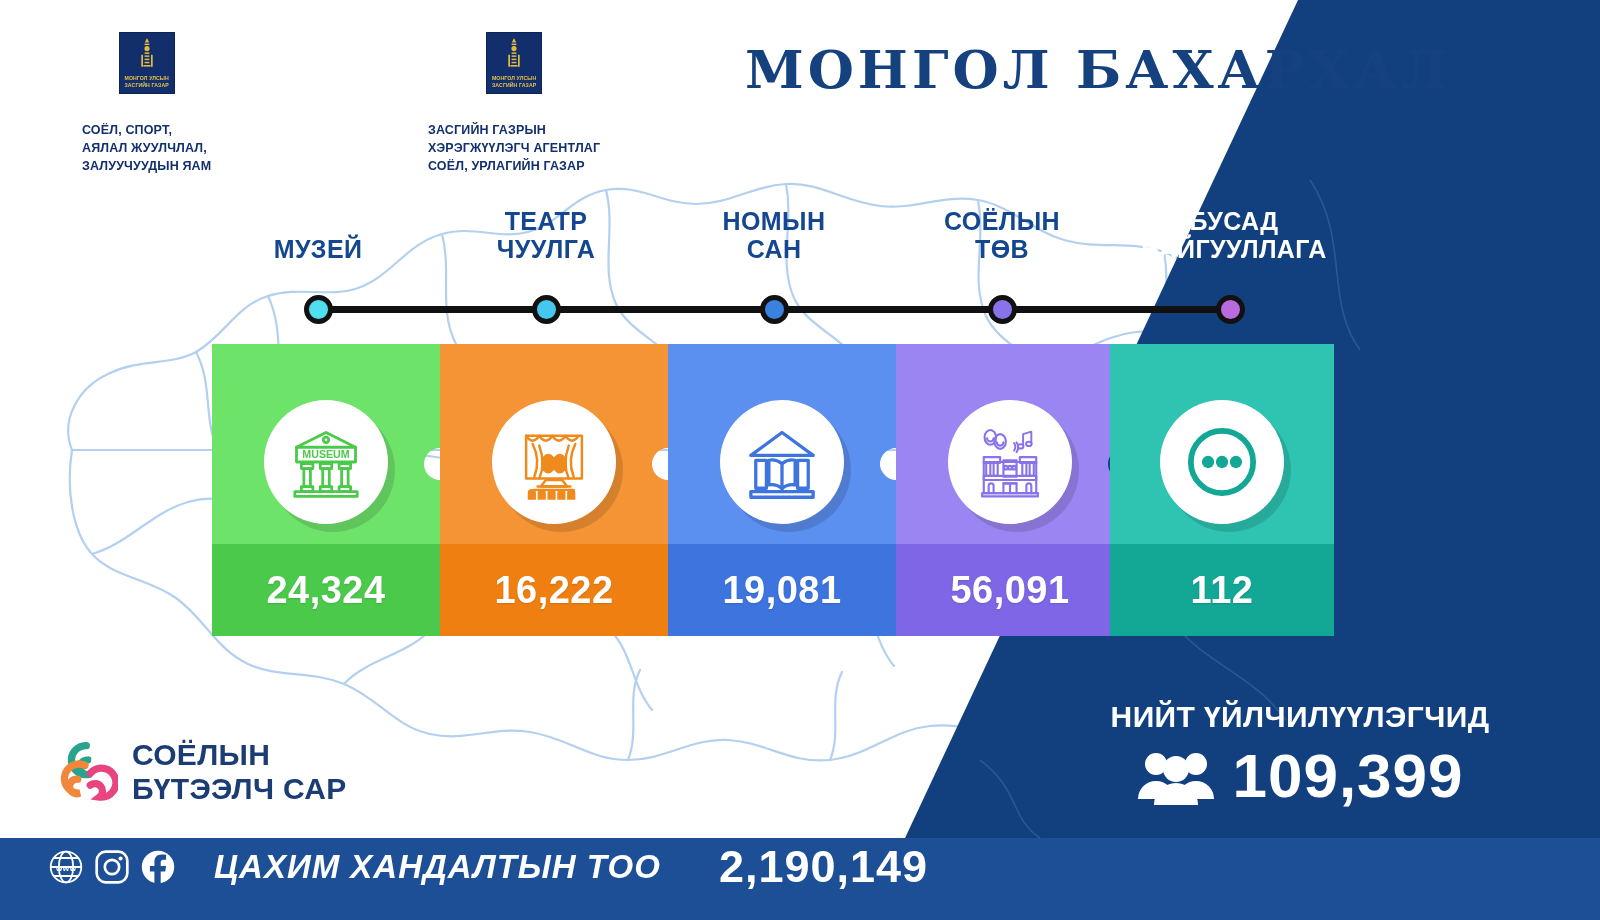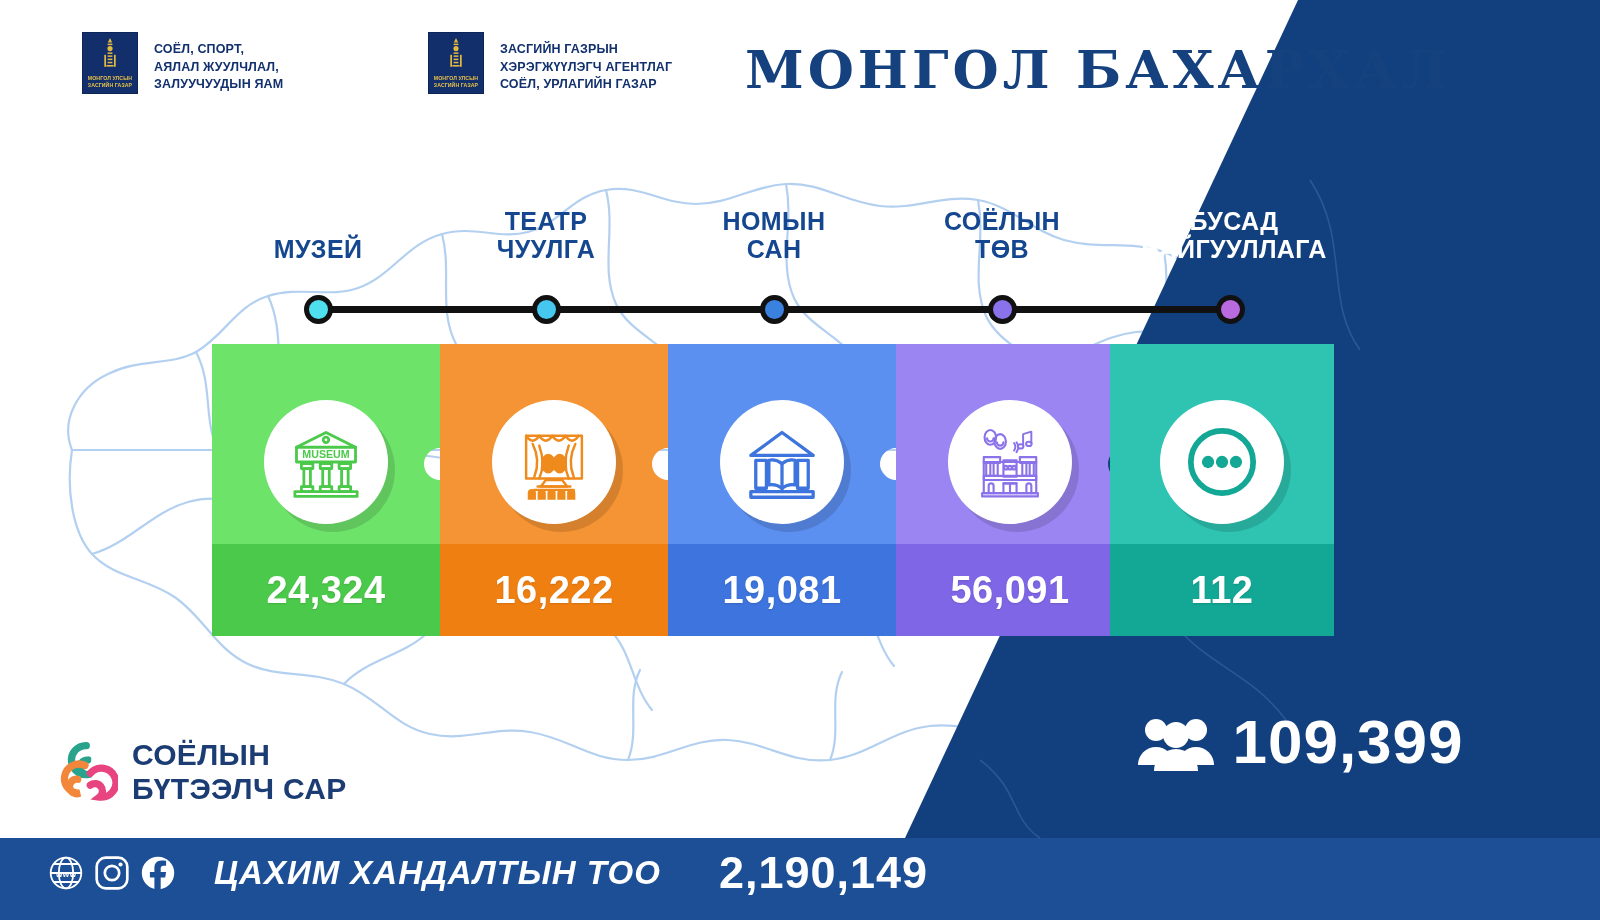--- a/index.html
+++ b/index.html
@@ -11,21 +11,21 @@
   }
 
   
   #stage { position:absolute; inset:0; width:1600px; height:920px; overflow:hidden; background:#ffffff; }
   #map-layer { position:absolute; left:0; top:120px; width:1600px; height:720px; }
   #wedge-layer { position:absolute; inset:0; width:1600px; height:920px; }
 
   
   .header { position:absolute; left:0; top:0; width:1600px; height:120px; z-index:5; }
 
-  .gov-block { position:absolute; display:flex; align-items:flex-end; gap:16px; }
+  .gov-block { position:absolute; display:flex; align-items:center; gap:28px;flex-direction:column; }
   .gov-emblem {
     width:56px; height:62px; background:#122f6b;
     position:relative; flex:none; border:1px solid #0d2457;
   }
   .gov-emblem .soy { position:absolute; left:50%; top:5px; transform:translateX(-50%); width:16px; height:36px; }
   .gov-emblem .etxt {
     position:absolute; left:0; right:0; bottom:3px; text-align:center;
     color:#e8c24a; font-size:5.2px; font-weight:bold; line-height:1.45; letter-spacing:.1px;
   }
   .gov-text { font-size:12.5px; font-weight:bold; color:#12306e; line-height:1.42; white-space:pre-line; letter-spacing:.15px; }
@@ -76,21 +76,21 @@
   .brand .btxt { font-size:30px; font-weight:bold; color:#1c3d74; line-height:1.12; white-space:pre-line; letter-spacing:.3px; }
 
   
   .totals { position:absolute; left:1060px; top:700px; width:480px; text-align:center; z-index:7; }
   .totals .tlabel { color:#ffffff; font-size:30px; font-weight:bold; letter-spacing:.4px; white-space:nowrap; }
   .totals .trow { display:flex; align-items:center; justify-content:center; gap:16px; margin-top:6px; }
   .totals .trow svg { width:80px; height:58px; flex:none; }
   .totals .tnum { color:#ffffff; font-size:62px; font-weight:bold; letter-spacing:1px; }
 
   
-  .botbar { position:absolute; left:0; bottom:6px; width:1304px; height:82px; z-index:8;margin-top:48px; }
+  .botbar { position:absolute; left:0; bottom:12px; width:1304px; height:82px; z-index:8;margin-top:48px; }
   .botbar .inner {
     position:absolute; inset:0; display:flex; align-items:center; gap:18px; padding-left:48px;
   }
   .botbar .socials { display:flex; align-items:center; gap:10px; }
   .botbar .socials svg { width:36px; height:36px; display:block; }
   .botbar .blabel { color:#ffffff; font-size:33px; font-weight:bold; letter-spacing:1px; margin-left:20px;font-style:italic; }
   .botbar .bnum { color:#ffffff; font-size:45px; font-weight:bold; letter-spacing:1px; margin-left:40px; }
 </style>
 </head>
 <body>
@@ -406,20 +406,21 @@
       <path d="M52,10 a22,22 0 1 0 6,43 a11,11 0 1 1 -4,-21" fill="none" stroke="#2aa38c" stroke-width="11" stroke-linecap="round"></path>
       <path d="M50,40 a22,22 0 1 0 -8,42 a11,11 0 1 1 -3,-21" fill="none" stroke="#f2873c" stroke-width="11" stroke-linecap="round"></path>
       <path d="M58,52 a22,22 0 1 1 14,36 a11,11 0 1 0 -14,-18" fill="none" stroke="#e8447f" stroke-width="11" stroke-linecap="round"></path>
       <circle cx="56" cy="30" r="3.5" fill="#2aa38c"></circle>
     </svg>
     <div class="btxt">СОЁЛЫН
 БҮТЭЭЛЧ САР</div>
   </div>
 
   <div class="totals">
+    <div class="tlabel">НИЙТ ҮЙЛЧИЛҮҮЛЭГЧИД</div>
     <div class="trow">
       <svg viewBox="0 0 80 58">
         <g fill="#ffffff">
           <circle cx="20" cy="17" r="11"></circle>
           <path d="M2,52 a18,18 0 0 1 36,0 z"></path>
           <circle cx="60" cy="17" r="11"></circle>
           <path d="M42,52 a18,18 0 0 1 36,0 z"></path>
           <circle cx="40" cy="22" r="13"></circle>
           <path d="M18,58 a22,22 0 0 1 44,0 z"></path>
         </g>

